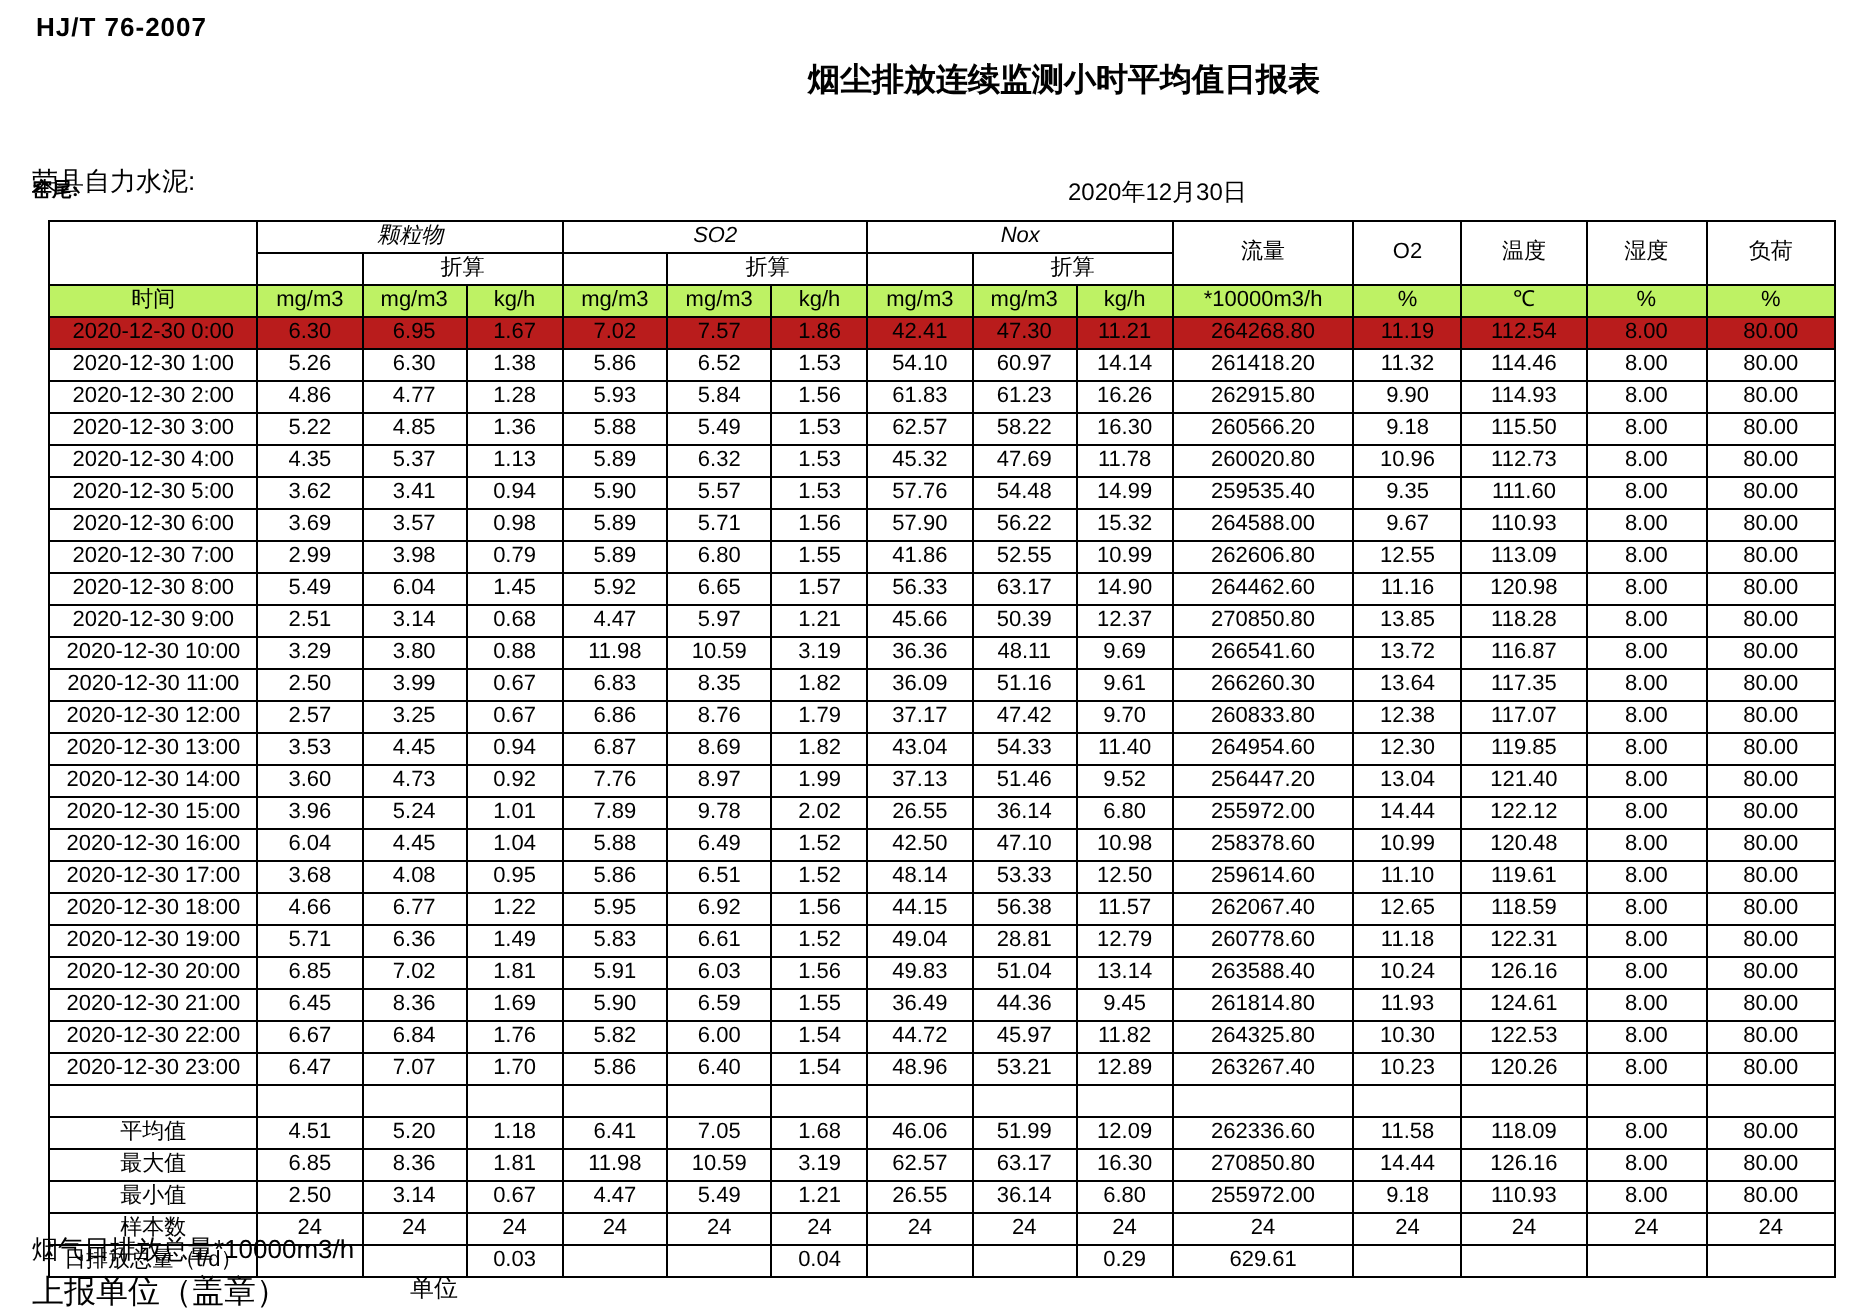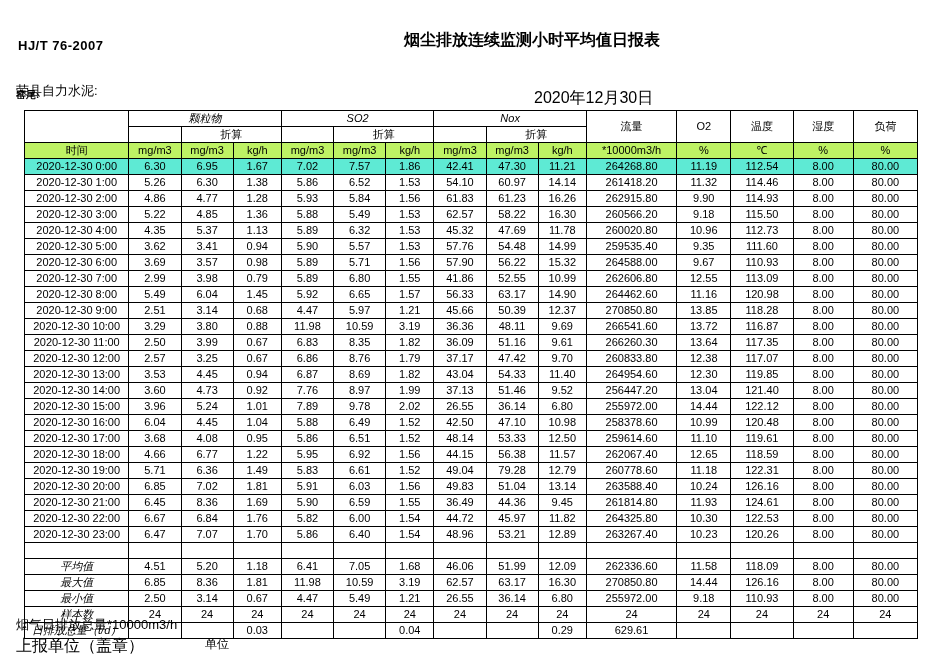--- a/index.html
+++ b/index.html
@@ -15,21 +15,20 @@
     position: relative;
     overflow: hidden;
   }
   .std-code {
     position: absolute;
     top: 6px;
     left: 18px;
     font-size: 13px;
     font-weight: bold;
     letter-spacing: 0.5px;
-    margin-top: 32px;
   }
   .doc-title {
     position: absolute;
     top: 30px;
     left: 0;
     width: 660px;
     text-align: right;
     font-size: 16px;
     font-weight: bold;
   }
@@ -45,21 +44,21 @@
     top: 88px;
     left: 16px;
     font-size: 10px;
     font-weight: bold;
     font-family: Liberation Serif, serif;
   }
   .report-date {
     position: absolute;
     top: 88px;
     left: 534px;
-    font-size: 16px;
+    font-size: 12px;
   }
   .table-wrap {
     position: absolute;
     top: 110px;
     left: 24px;
     width: 894px;
   }
   table.main {
     border-collapse: collapse;
     table-layout: fixed;
@@ -78,32 +77,31 @@
     overflow: hidden;
   }
   .grp-head {
     font-style: italic;
     font-size: 11px;
   }
   .hdr-green {
     background: #bef264;
   }
   .row-green td {
-    background: #5eead4;
+    background: #b91c1c;
   }
   .blank-row td {
     height: 14px;
     border-left: 1px solid #000;
     border-right: 1px solid #000;
     border-top: 1px solid #000;
     border-bottom: 1px solid #000;
   }
   .lbl {
     text-align: center;
-    font-style: italic;
   }
   .footer-1 {
     position: absolute;
     top: 616px;
     left: 16px;
     font-size: 13px;
   }
   .footer-2 {
     position: absolute;
     top: 636px;
@@ -508,21 +506,21 @@
         </tr>
         <tr>
           <td>2020-12-30 19:00</td>
           <td>5.71</td>
           <td>6.36</td>
           <td>1.49</td>
           <td>5.83</td>
           <td>6.61</td>
           <td>1.52</td>
           <td>49.04</td>
-          <td>79.28</td>
+          <td>28.81</td>
           <td>12.79</td>
           <td>260778.60</td>
           <td>11.18</td>
           <td>122.31</td>
           <td>8.00</td>
           <td>80.00</td>
         </tr>
         <tr>
           <td>2020-12-30 20:00</td>
           <td>6.85</td>

